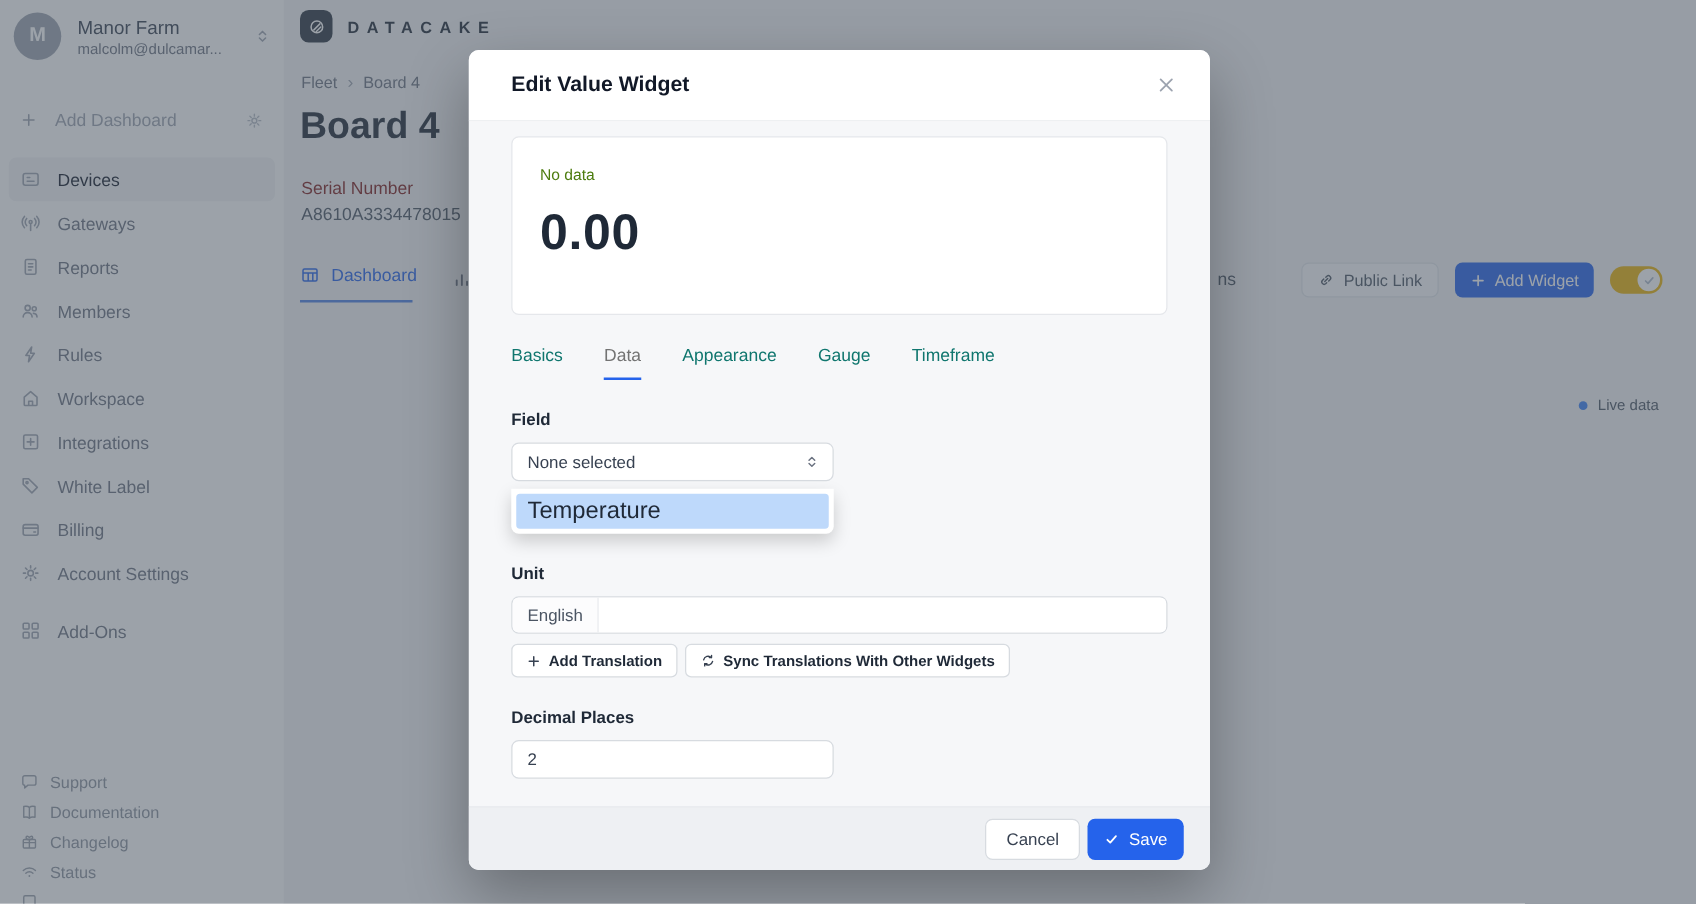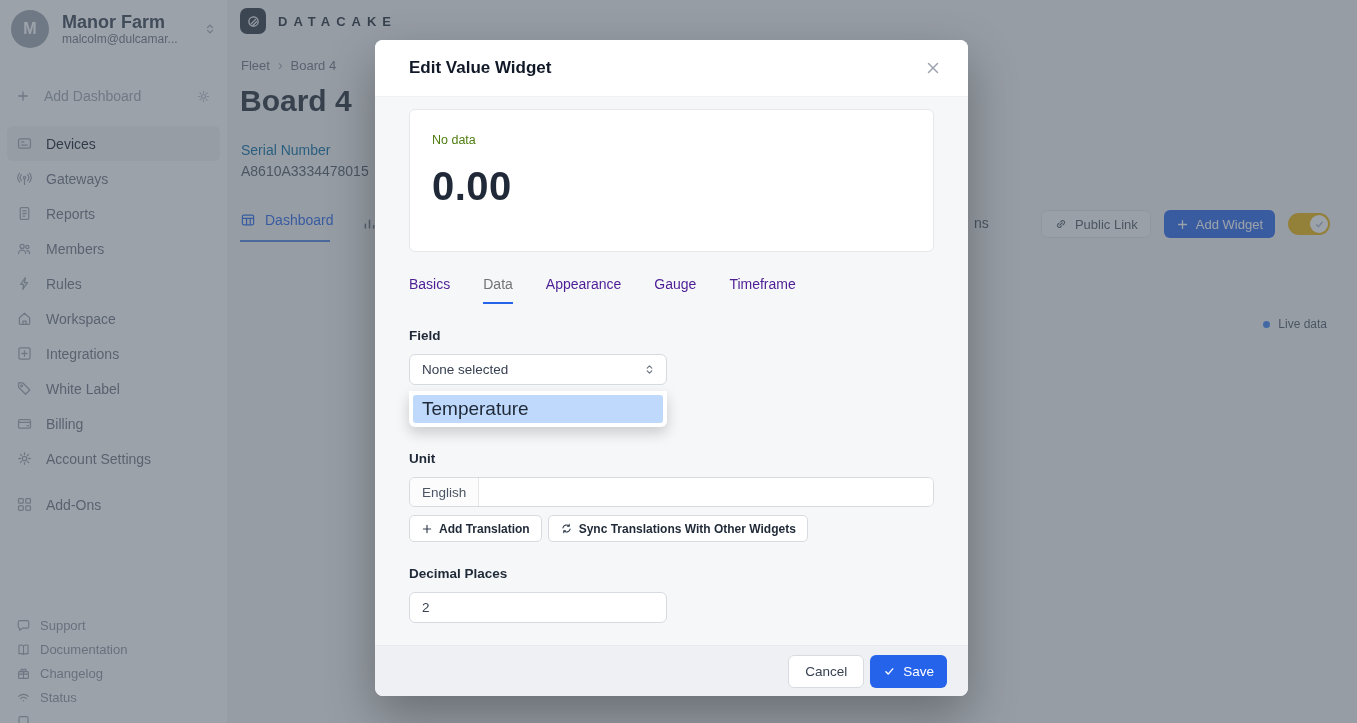--- a/index.html
+++ b/index.html
@@ -7,21 +7,21 @@
   body { font-family:"Liberation Sans", sans-serif; color:#374151; background:#f3f4f6; }
   #app { position:relative; width:1357px; height:723px; overflow:hidden; }
 
   svg.ic { display:block; flex:none; }
 
   
   .sidebar { position:absolute; left:0; top:0; bottom:0; width:227px; background:#ffffff; z-index:1; }
   .account { display:flex; align-items:center; padding:10px 10px 0 11px; }
   .avatar { width:38px; height:38px; border-radius:50%; background:#9ca3af; color:#fff; display:flex; align-items:center; justify-content:center; font-size:16px; font-weight:700; flex:none; }
   .account-meta { margin-left:13px; min-width:0; flex:1; }
-  .account-name { font-size:18px; font-weight:700; color:#374151; line-height:19px; }
+  .account-name { font-size:15px; font-weight:400; color:#374151; line-height:19px; }
   .account-email { font-size:12px; color:#6b7280; white-space:nowrap; overflow:hidden; text-overflow:ellipsis; max-width:128px; }
   .account-caret { color:#9ca3af; flex:none; }
 
   .add-dash { display:flex; align-items:center; margin-top:38px; padding:0 16px; color:#9ca3af; font-size:14px; height:20px; }
   .add-dash .lbl { margin-left:14px; color:#9ca3af; flex:1; }
   .add-dash .gear { color:#b6bcc6; }
 
   .nav { margin-top:20px; padding:0 7px; }
   .nav-item { display:flex; align-items:center; height:35px; padding:0 9px; border-radius:6px; color:#6b7280; font-size:14px; font-weight:500; cursor:pointer; }
   .nav-item .ic { color:#9ca3af; }
@@ -36,21 +36,21 @@
 
   
   .main { position:absolute; left:227px; right:0; top:0; bottom:0; background:#f3f4f6; }
   .brand { position:absolute; left:13px; top:8px; display:flex; align-items:center; }
   .brand-mark { width:26px; height:26px; border-radius:7px; background:#2b3440; display:flex; align-items:center; justify-content:center; color:#fff; }
   .brand-name { margin-left:12px; font-size:13px; font-weight:700; letter-spacing:6px; color:#1f2937; }
 
   .breadcrumb { position:absolute; left:14px; top:57px; font-size:13px; color:#6b7280; display:flex; align-items:center; gap:8px; }
   .breadcrumb .sep { color:#9ca3af; font-size:14px; }
   .page-title { position:absolute; left:13px; top:84px; font-size:30px; font-weight:700; color:#1f2937; }
-  .serial-label { position:absolute; left:14px; top:142px; font-size:14px; color:#0369a1; }
+  .serial-label { position:absolute; left:14px; top:142px; font-size:14px; color:#7f1d1d; }
   .serial-value { position:absolute; left:14px; top:163px; font-size:14px; color:#4b5563; }
 
   .tab-dashboard { position:absolute; left:13px; top:212px; display:flex; align-items:center; gap:9px; color:#2563eb; font-size:14px; font-weight:500; padding-bottom:12px; border-bottom:2px solid #4e80e4; width:90px; }
   .tab-chart-ic { position:absolute; left:135px; top:216px; color:#6b7280; }
   .tab-fragment { position:absolute; left:747px; top:215px; font-size:14px; color:#4b5563; }
 
   .toolbar { position:absolute; right:27px; top:210px; display:flex; align-items:center; gap:13px; }
   .btn-public { display:flex; align-items:center; gap:7px; height:28px; padding:0 12px; background:#fafbfc; border:1px solid #e2e5ea; border-radius:6px; font-size:13px; font-weight:500; color:#4b5563; }
   .btn-addwidget { display:flex; align-items:center; gap:7px; height:28px; padding:0 12px; background:#2563eb; border-radius:6px; font-size:13px; font-weight:500; color:#fff; border:none; }
   .toggle { width:42px; height:22px; border-radius:11px; background:#eab308; position:relative; }
@@ -68,21 +68,21 @@
   .modal-title { font-size:17px; font-weight:700; color:#111827; flex:1; }
   .modal-close { color:#9ca3af; cursor:pointer; }
   .modal-body { flex:1; padding:12px 34px 0 34px; }
 
   .preview-card { background:#fff; border:1px solid #e5e7eb; border-radius:6px; height:143px; padding:21px 22px; }
   .preview-title { font-size:12.5px; font-weight:700; color:#1f2937; }
   .preview-sub { font-size:12.5px; color:#4d7c0f; margin-top:2px; }
   .preview-value { font-size:40px; font-weight:700; color:#1f2937; margin-top:17px; letter-spacing:.5px; }
 
   .tabs { display:flex; gap:33px; margin-top:24px; }
-  .tab { font-size:14px; font-weight:500; color:#4c1d95; padding-bottom:10px; cursor:pointer; }
+  .tab { font-size:14px; font-weight:500; color:#0f766e; padding-bottom:10px; cursor:pointer; }
   .tab.active { color:#737373; border-bottom:2px solid #2563eb; }
 
   .sec-label { font-size:13.5px; font-weight:700; color:#1f2937; margin-top:24px; }
   .select { margin-top:11px; width:258px; height:31px; background:#fff; border:1px solid #d7dbe0; border-radius:6px; display:flex; align-items:center; padding:0 10px 0 12px; font-size:13.5px; color:#374151; }
   .select .val { flex:1; }
   .select .stepper { color:#6b7280; }
   .dropdown { margin-top:6px; width:258px; background:#fff; border-radius:0 0 6px 6px; box-shadow:0 6px 14px rgba(0,0,0,.18); padding:4px; }
   .dropdown .option { height:28px; border-radius:3px; background:#bed9fb; display:flex; align-items:center; padding:0 9px; font-size:19px; color:#1f2937; cursor:pointer; }
 
   .unit-group { margin-top:11px; display:flex; height:30px; width:525px; border:1px solid #d7dbe0; border-radius:6px; background:#fff; overflow:hidden; }

